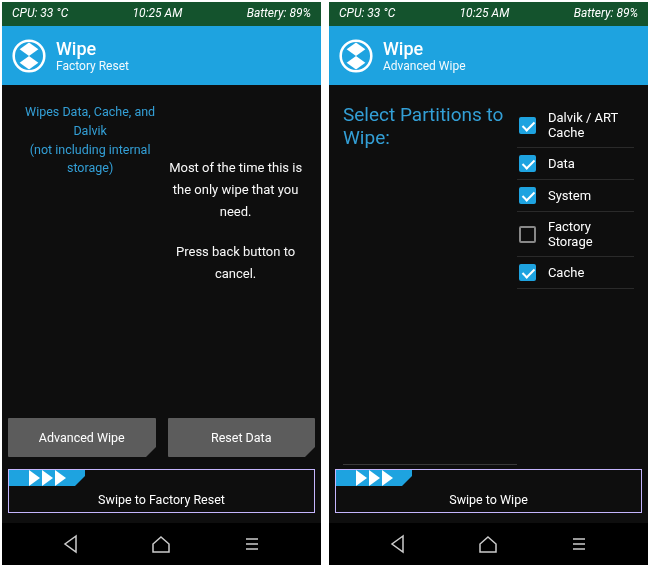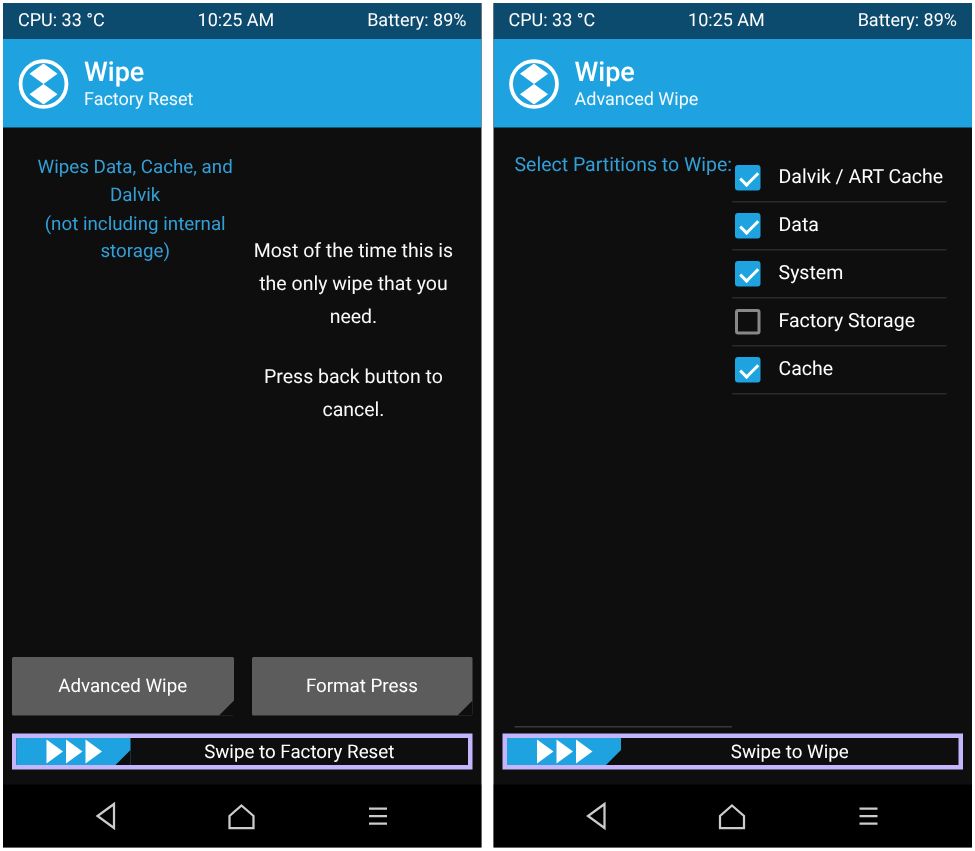--- a/index.html
+++ b/index.html
@@ -19,21 +19,22 @@
     flex-direction: column;
     position: relative;
     overflow: hidden;
   }
   .statusbar {
     display: flex;
     justify-content: space-between;
     color: #fff;
     font-size: 12px;
     padding: 4px 10px 6px 10px;
-    background: #0c4a6e;
+    background: #14532d;
+    font-style: italic;
   }
   .header {
     background: #1ea3e0;
     display: flex;
     align-items: center;
     padding: 12px 10px;
   }
   .logo {
     width: 34px;
     height: 34px;
@@ -57,21 +58,21 @@
   .help-mid {
     color: #f9f9f9;
     font-size: 13px;
     text-align: center;
     line-height: 1.7;
     margin-top: 54px;
   }
   .spacer { flex: 1; }
   .section-label {
     color: #339fd6;
-    font-size: 13px;
+    font-size: 19px;
     border-bottom: 1px solid #3a3a3a;
     padding-bottom: 6px;
     margin-bottom: 4px;
   }
   .check-row {
     display: flex;
     align-items: center;
     color: #fff;
     font-size: 13px;
     padding: 7px 2px;
@@ -121,23 +122,24 @@
     position: absolute;
     right: 0;
     bottom: 0;
     border-style: solid;
     border-width: 0 0 10px 10px;
     border-color: transparent transparent #0e0e0e transparent;
   }
   .swipe {
     display: flex;
     margin: 0 6px 10px 6px;
-    border: 3px solid #c4b5fd;
-    height: 24px;
+    border: 1px solid #c4b5fd;
+    height: 44px;
     align-items: stretch;
+    flex-direction: column;
   }
   .swipe-handle {
     background: #1ea3e0;
     width: 76px;
     display: flex;
     align-items: center;
     justify-content: center;
     gap: 2px;
     position: relative;
   }
@@ -201,21 +203,21 @@
     </div>
     <div class="help-mid">
       <div>Most of the time this is</div>
       <div>the only wipe that you need.</div>
       <div style="margin-top:18px">Press back button to cancel.</div>
     </div>
     <div class="spacer"></div>
   </div>
   <div class="btn-row">
     <div class="btn">Advanced Wipe</div>
-    <div class="btn">Format Press</div>
+    <div class="btn">Reset Data</div>
   </div>
   <div class="swipe">
     <div class="swipe-handle">
       <div class="tri"></div>
         <div class="tri"></div>
         <div class="tri"></div>
     </div>
     <div class="swipe-label">Swipe to Factory Reset</div>
   </div>
   <div class="navbar">

